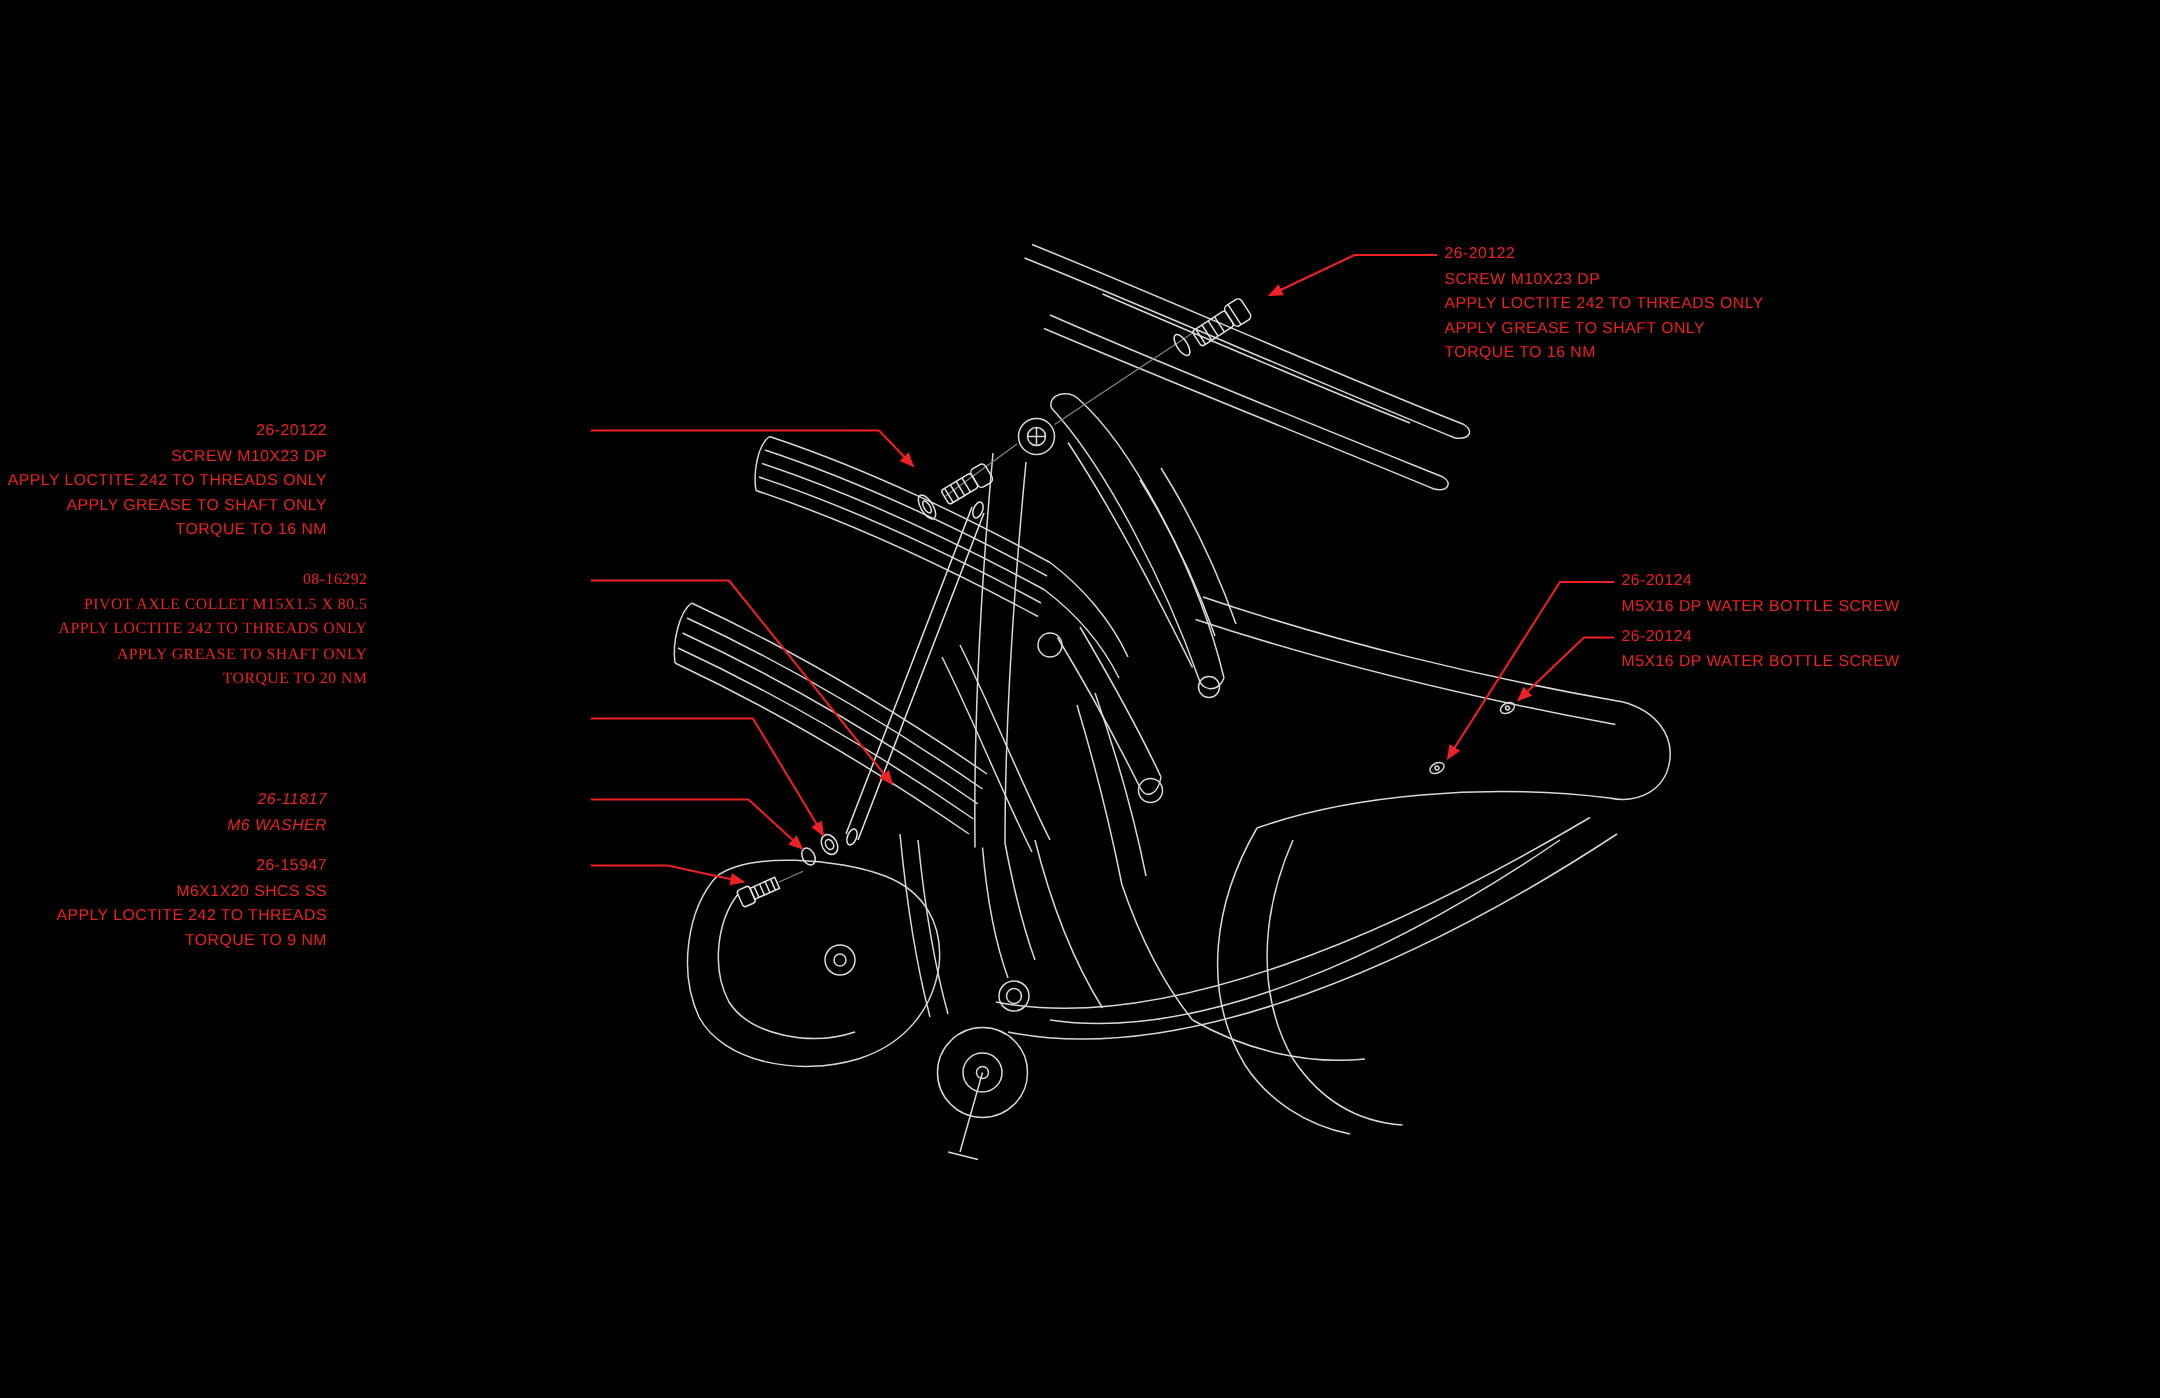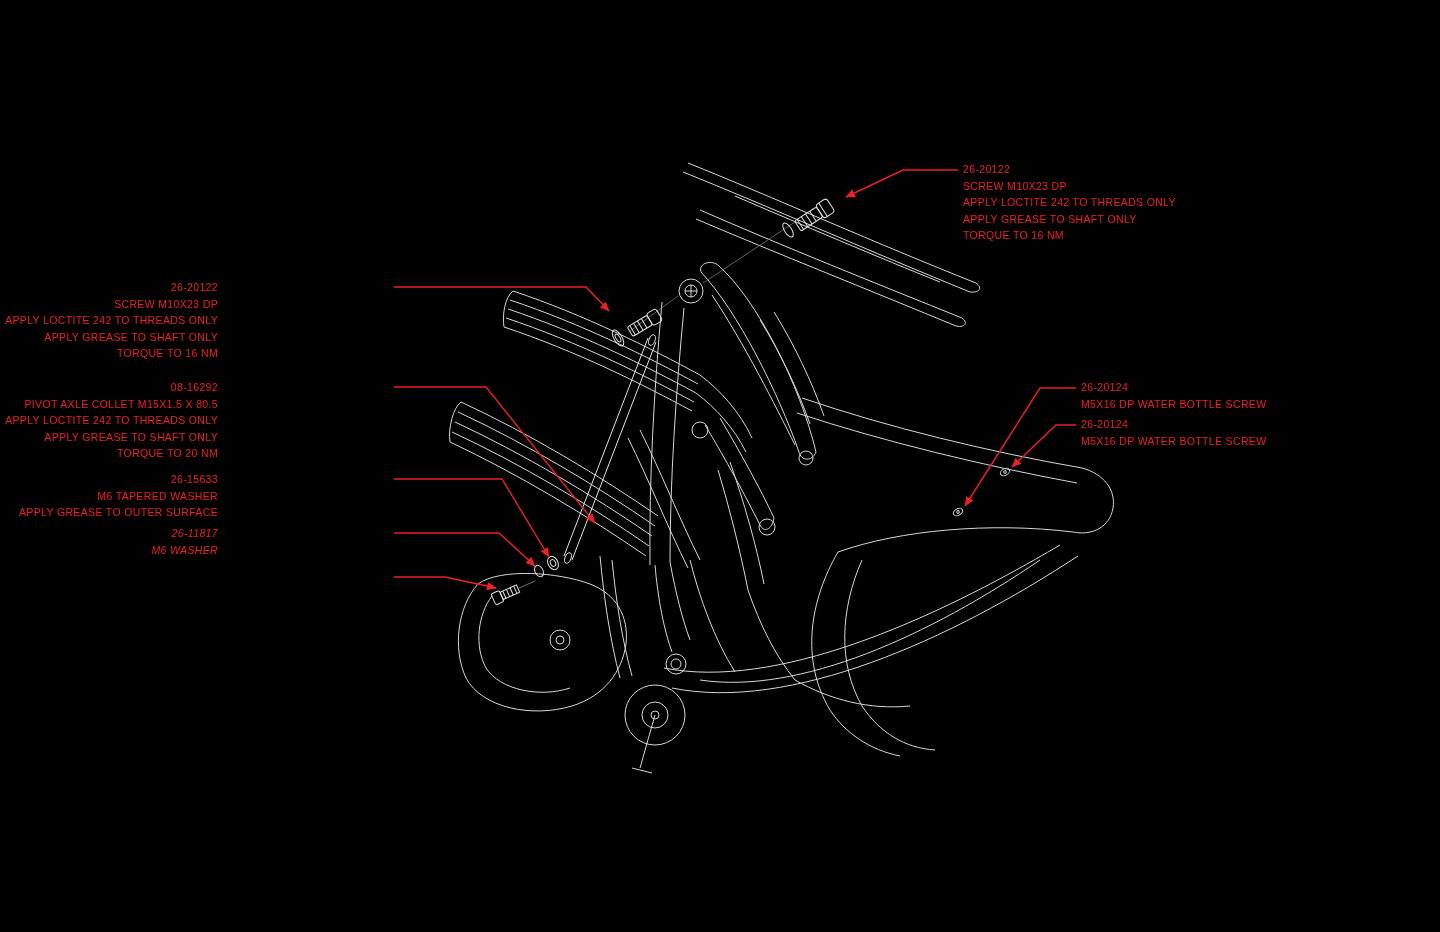--- a/index.html
+++ b/index.html
@@ -205,39 +205,40 @@
   </div>
 
   <div class="callout ra" style="right:1050px;top:279px;">
     <div class="pn">26-20122</div>
     <div>SCREW M10X23 DP</div>
     <div>APPLY LOCTITE 242 TO THREADS ONLY</div>
     <div>APPLY GREASE TO SHAFT ONLY</div>
     <div>TORQUE TO 16 NM</div>
   </div>
 
-  <div class="callout ra" style="right:1050px;top:379px;">
+  <div class="callout ra" style="right:1023px;top:379px;font-family:Liberation Serif, serif;">
     <div class="pn">08-16292</div>
     <div>PIVOT AXLE COLLET M15X1.5 X 80.5</div>
     <div>APPLY LOCTITE 242 TO THREADS ONLY</div>
     <div>APPLY GREASE TO SHAFT ONLY</div>
     <div>TORQUE TO 20 NM</div>
   </div>
 
-  <div class="callout ra" style="right:1050px;top:471px;">
-    <div class="pn">26-15633</div>
-    <div>M6 TAPERED WASHER</div>
-    <div>APPLY GREASE TO OUTER SURFACE</div>
-  </div>
 
   <div class="callout ra" style="right:1050px;top:525px;font-style:italic;">
     <div class="pn">26-11817</div>
     <div>M6 WASHER</div>
   </div>
 
+  <div class="callout ra" style="right:1050px;top:569px;">
+    <div class="pn">26-15947</div>
+    <div>M6X1X20 SHCS SS</div>
+    <div>APPLY LOCTITE 242 TO THREADS</div>
+    <div>TORQUE TO 9 NM</div>
+  </div>
 
   <div class="callout" style="left:1081px;top:379px;">
     <div class="pn">26-20124</div>
     <div>M5X16 DP WATER BOTTLE SCREW</div>
   </div>
 
   <div class="callout" style="left:1081px;top:416px;">
     <div class="pn">26-20124</div>
     <div>M5X16 DP WATER BOTTLE SCREW</div>
   </div>

